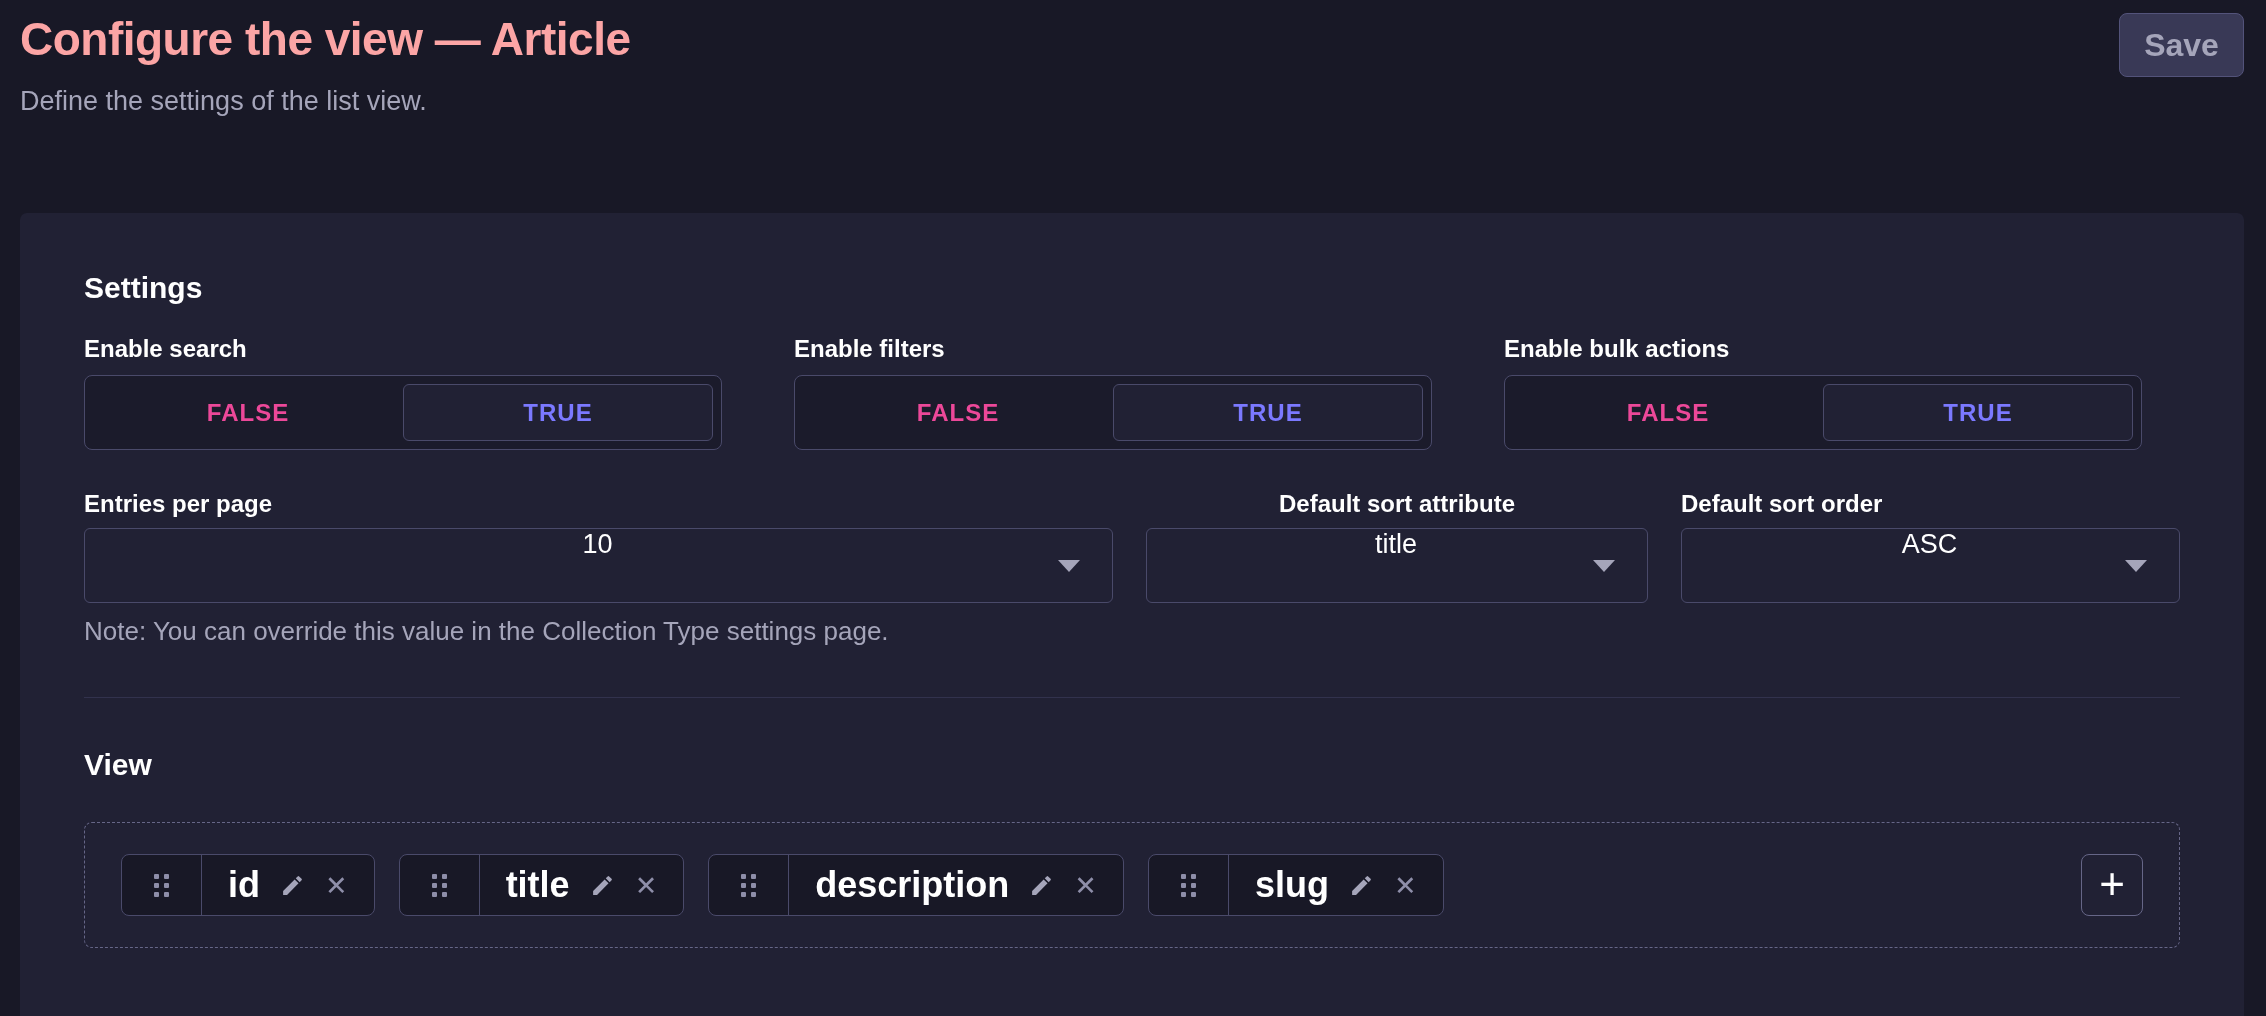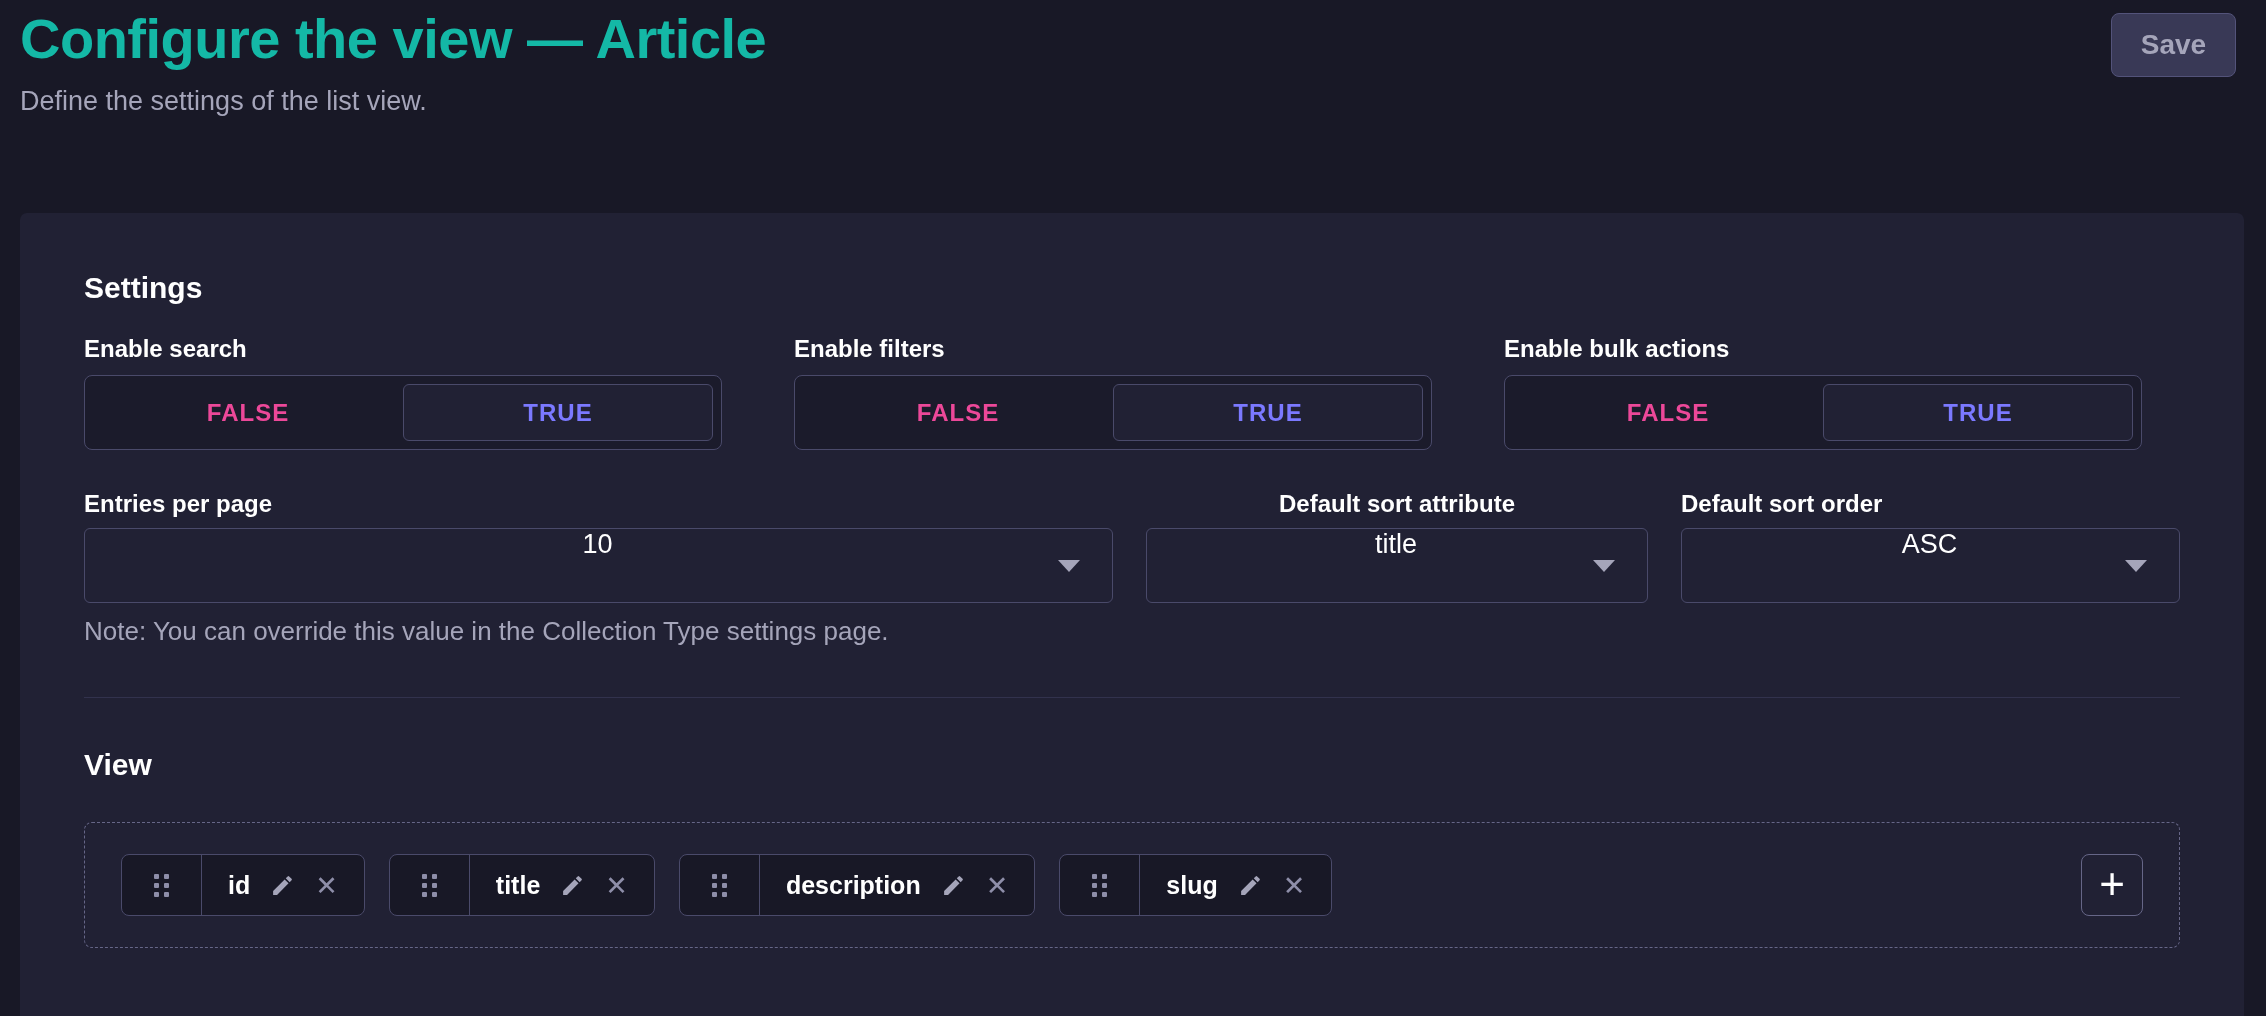--- a/index.html
+++ b/index.html
@@ -9,31 +9,31 @@
     background:#181826;
     color:#ffffff;
     font-family:"Liberation Sans", sans-serif;
     position:relative;
     overflow:hidden;
   }
 
   
   .header { padding:10px 22px 0 20px; position:relative; }
   .page-title {
-    margin:0; font-size:56px; font-weight:700; line-height:58px;
-    letter-spacing:-0.5px; color:#14b8a6;
+    margin:0; font-size:46px; font-weight:700; line-height:58px;
+    letter-spacing:-0.5px; color:#fca5a5;
   }
   .page-subtitle {
     margin:16px 0 0 0; font-size:27px; line-height:34px; color:#a5a5ba;
   }
   .save-btn {
-    position:absolute; top:13px; right:30px;
+    position:absolute; top:13px; right:22px;
     width:125px; height:64px;
     background:#393956; border:1px solid #53537a; border-radius:8px;
-    color:#a5a5ba; font-size:28px; font-weight:600;
+    color:#a5a5ba; font-size:32px; font-weight:600;
     font-family:"Liberation Sans", sans-serif;
     display:flex; align-items:center; justify-content:center;
     cursor:pointer;
   }
 
   
   .card {
     margin:95px 22px 16px 20px;
     height:815px;
     background:#212134;
@@ -103,21 +103,21 @@
     border-right:1px solid #4a4a6a; cursor:grab;
   }
   .dots {
     display:grid;
     grid-template-columns:repeat(2, 5px);
     grid-template-rows:repeat(3, 5px);
     gap:4px 5px;
   }
   .dots i { background:#8e8ea9; border-radius:1px; }
   .chip-body { display:flex; align-items:center; gap:20px; padding:0 26px; }
-  .chip-label { font-size:25px; font-weight:700; color:#ffffff; }
+  .chip-label { font-size:36px; font-weight:700; color:#ffffff; }
   .icon-btn {
     background:none; border:none; padding:0; margin:0;
     display:flex; align-items:center; justify-content:center; cursor:pointer;
   }
   .close-x { font-size:27px; color:#8e8ea9; line-height:1; font-family:"DejaVu Sans", sans-serif; }
   .add-btn {
     margin-left:auto; width:62px; height:62px; flex:0 0 auto;
     background:transparent; border:1px solid #666687; border-radius:8px;
     color:#ffffff; font-size:44px; font-weight:400; line-height:1;
     display:flex; align-items:center; justify-content:center; cursor:pointer;

